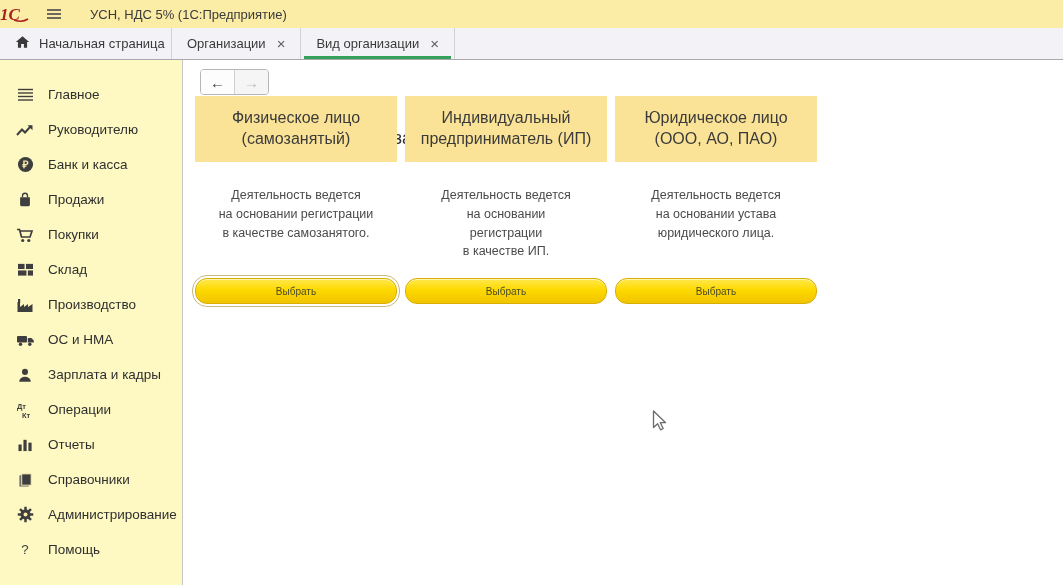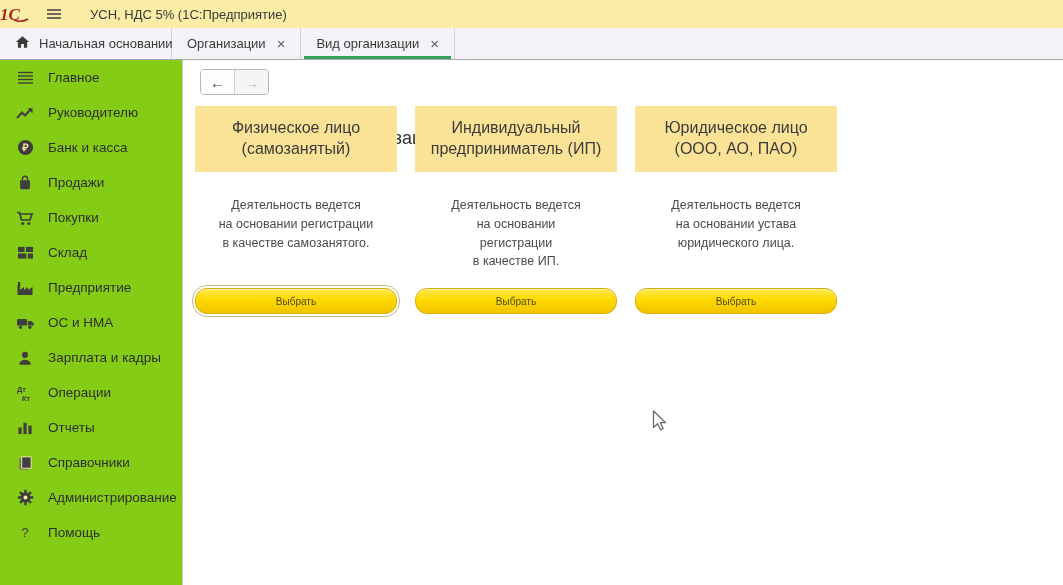--- a/index.html
+++ b/index.html
@@ -32,22 +32,22 @@
   .tab .close{
     font-size:15px;color:#5c5c5c;line-height:1;margin-left:2px;cursor:pointer;
   }
   .tab.active::after{
     content:"";position:absolute;left:3px;right:3px;bottom:0;height:3px;
     background:#35a05a;
   }
   
   .sidebar{
     position:absolute;left:0;top:60px;width:183px;height:525px;
-    background:#84cc16;border-right:1px solid #c6c6c6;box-sizing:border-box;
-    padding-top:0;
+    background:#fef9c3;border-right:1px solid #c6c6c6;box-sizing:border-box;
+    padding-top:17px;
   }
   .side-item{
     height:35px;display:flex;align-items:center;gap:13px;
     padding-left:15px;cursor:pointer;
   }
   .side-item .ic{width:20px;display:flex;justify-content:center;align-items:center;}
   .side-item .lbl{font-size:13.5px;color:#2f2f2f;}
   
   .main{position:absolute;left:183px;top:60px;right:0;bottom:0;background:#fff;}
   .nav-group{
@@ -56,22 +56,22 @@
   }
   .nav-btn{
     width:33px;height:24px;display:flex;align-items:center;justify-content:center;
     font-size:15px;cursor:pointer;user-select:none;
   }
   .nav-back{color:#3c3c3c;border-right:1px solid #cfcfcf;background:#fdfdfd;}
   .nav-fwd{color:#bcbcbc;background:#f5f5f5;}
   .page-title{position:absolute;left:117px;top:68px;font-size:18px;color:#333;}
   
   .cards{
-    position:absolute;left:12px;top:46px;
-    display:grid;grid-template-columns:repeat(3,202px);gap:18px;
+    position:absolute;left:12px;top:36px;
+    display:grid;grid-template-columns:repeat(3,202px);gap:8px;
   }
   .card{display:flex;flex-direction:column;}
   .card-header{
     height:66px;background:#fae396;display:flex;align-items:center;justify-content:center;
     text-align:center;font-size:16px;color:#3b3b3b;line-height:1.3;white-space:pre-line;
   }
   .card-desc{
     height:92px;margin-top:24px;text-align:center;font-size:12.5px;
     line-height:1.5;color:#4a4a4a;white-space:pre-line;
   }
@@ -108,21 +108,21 @@
   <span class="win-title">УСН, НДС 5%  (1С:Предприятие)</span>
 </div>
 
 <div class="tabbar">
   <div class="tab home">
     <span>
       <svg width="15" height="14" viewBox="0 0 18 16">
         <path d="M9 1 L17 8 h-2.5 v7 h-3.8 v-4.5 h-3.4 V15 H3.5 V8 H1 Z" fill="#3a3a3a"></path>
       </svg>
     </span>
-    <span>Начальная основании</span>
+    <span>Начальная страница</span>
   </div>
   <div class="tab">
     <span>Организации</span>
     <span class="close">×</span>
   </div>
   <div class="tab active">
     <span>Вид организации</span>
     <span class="close">×</span>
   </div>
 </div>
@@ -196,21 +196,21 @@
     <span class="lbl">Склад</span>
   </div>
 
   <div class="side-item">
     <span class="ic">
       <svg width="18" height="16" viewBox="0 0 18 16">
         <path d="M1.5 15 V5 h2.5 v5 l4 -3 v3 l4 -3 v3 l4.5 -3 v8 z" fill="#3e3e3e"></path>
         <rect x="2" y="2" width="2.2" height="4" fill="#3e3e3e"></rect>
       </svg>
     </span>
-    <span class="lbl">Предприятие</span>
+    <span class="lbl">Производство</span>
   </div>
 
   <div class="side-item">
     <span class="ic">
       <svg width="19" height="15" viewBox="0 0 19 15">
         <rect x="1" y="4" width="10" height="6.5" rx="1" fill="#3e3e3e"></rect>
         <path d="M11.8 6 h3.6 l2.4 2.6 v2 h-6 z" fill="#3e3e3e"></path>
         <circle cx="4.5" cy="12.3" r="1.7" fill="#3e3e3e"></circle>
         <circle cx="13.8" cy="12.3" r="1.7" fill="#3e3e3e"></circle>
       </svg>

